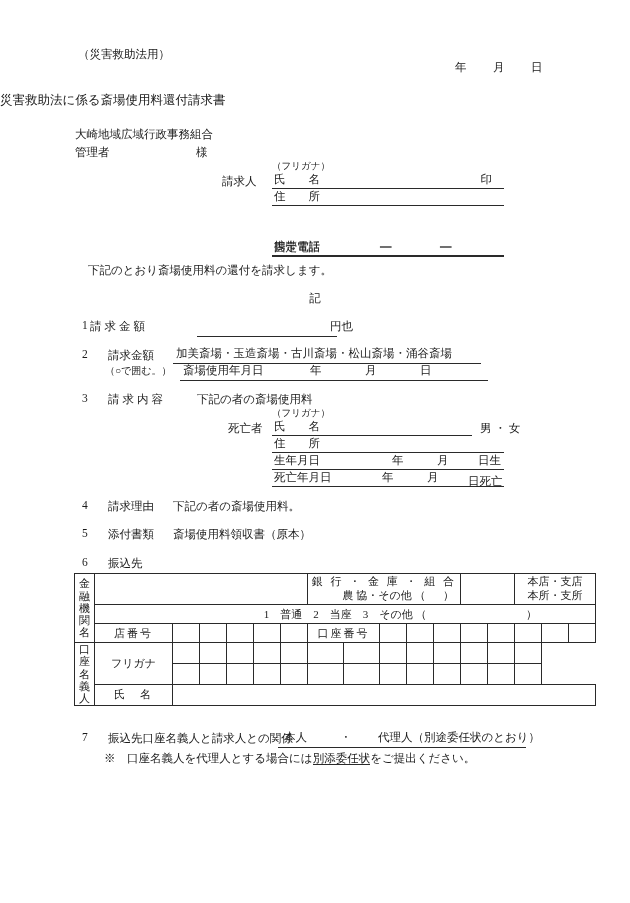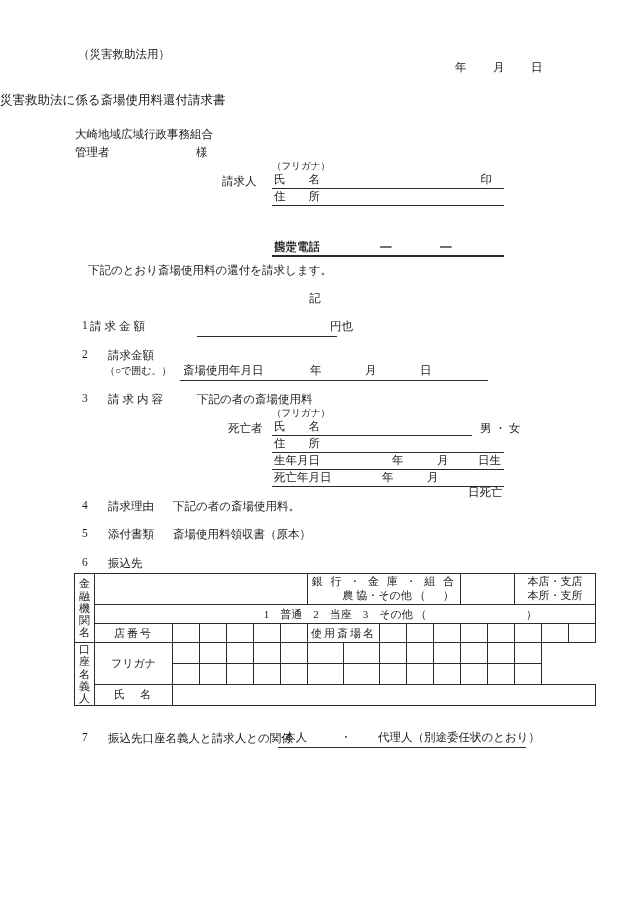--- a/index.html
+++ b/index.html
@@ -91,21 +91,21 @@
   .d-row1 { left: 272px; top: 419px; width: 200px; }
   .d-row2 { left: 272px; top: 436px; width: 232px; }
   .d-row3 { left: 272px; top: 453px; width: 232px; }
   .d-row4 { left: 272px; top: 470px; width: 232px; }
   .sex { left: 480px; top: 421px; }
   .d-row3 .dy { position: absolute; left: 120px; top: 0; }
   .d-row3 .dm { position: absolute; left: 165px; top: 0; }
   .d-row3 .dd { position: absolute; left: 206px; top: 0; }
   .d-row4 .dy { position: absolute; left: 110px; top: 0; }
   .d-row4 .dm { position: absolute; left: 155px; top: 0; }
-  .d-row4 .dd { position: absolute; left: 196px; top: 15px; }
+  .d-row4 .dd { position: absolute; left: 196px; top: 4px; }
 
   .n4 { left: 82px; top: 499px; }
   .t4 { left: 108px; top: 499px; }
   .t4b { left: 173px; top: 499px; }
 
   .n5 { left: 82px; top: 527px; }
   .t5 { left: 108px; top: 527px; }
   .t5b { left: 173px; top: 527px; }
 
   .n6 { left: 82px; top: 556px; }
@@ -196,20 +196,23 @@
   <div class="abs lead-sent">下記のとおり斎場使用料の還付を請求します。</div>
   <div class="abs ki">記</div>
 
   <div class="abs num n1">1</div>
   <div class="abs itm t1">請求金額</div>
   <div class="abs u1"></div>
   <div class="abs yen1">円也</div>
 
   <div class="abs num n2">2</div>
   <div class="abs itm t2">請求金額</div>
+  <div class="abs u2 ul-row">
+    <span class="lbl">加美斎場・玉造斎場・古川斎場・松山斎場・涌谷斎場</span>
+  </div>
   <div class="abs itm t2b">（○で囲む。）</div>
   <div class="abs u2b ul-row">
     <span class="lbl">斎場使用年月日</span>
     <span class="dy">年</span>
     <span class="dm">月</span>
     <span class="dd">日</span>
   </div>
 
   <div class="abs num n3">3</div>
   <div class="abs itm t3">請求内容</div>
@@ -299,21 +302,21 @@
           <span class="close">）</span>
         </td>
       </tr>
       <tr>
         <td class="label-in" colspan="2">店番号</td>
         <td class="boxcell"></td>
         <td class="boxcell"></td>
         <td class="boxcell"></td>
         <td class="boxcell"></td>
         <td class="boxcell"></td>
-        <td class="label-in" colspan="2">使用斎場名</td>
+        <td class="label-in" colspan="2">口座番号</td>
         <td class="boxcell"></td>
         <td class="boxcell"></td>
         <td class="boxcell"></td>
         <td class="boxcell"></td>
         <td class="boxcell"></td>
         <td class="boxcell"></td>
         <td class="boxcell"></td>
         <td class="boxcell"></td>
       </tr>
       <tr>
@@ -362,14 +365,17 @@
   </table>
 
   <div class="abs num n7">7</div>
   <div class="abs itm t7">振込先口座名義人と請求人との関係</div>
   <div class="abs u7 ul-row">
     <span class="a">本人</span>
     <span class="mid">・</span>
     <span class="b">代理人（別途委任状のとおり）</span>
   </div>
 
+  <div class="abs note">
+    <span>※</span><span>　口座名義人を代理人とする場合には</span><span class="u">別添委任状</span><span>をご提出ください。</span>
+  </div>
 
 </div>
 
 </body></html>

